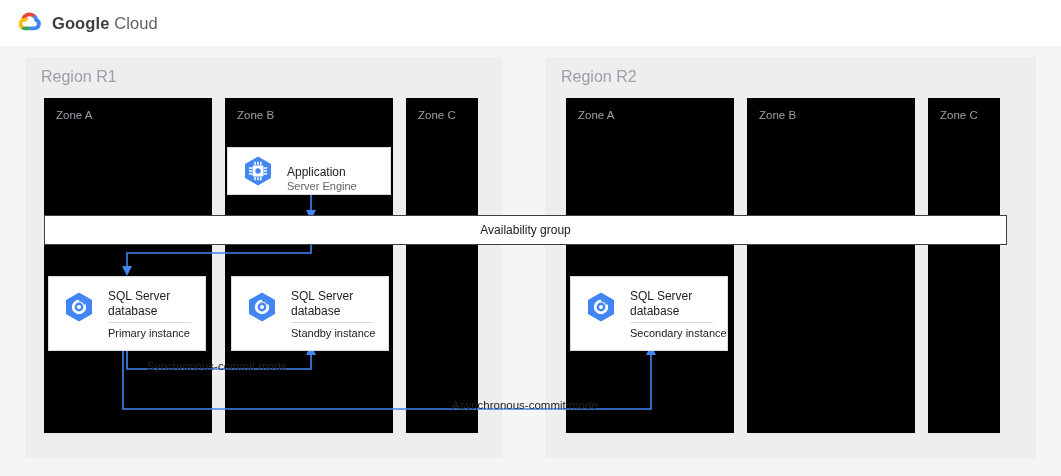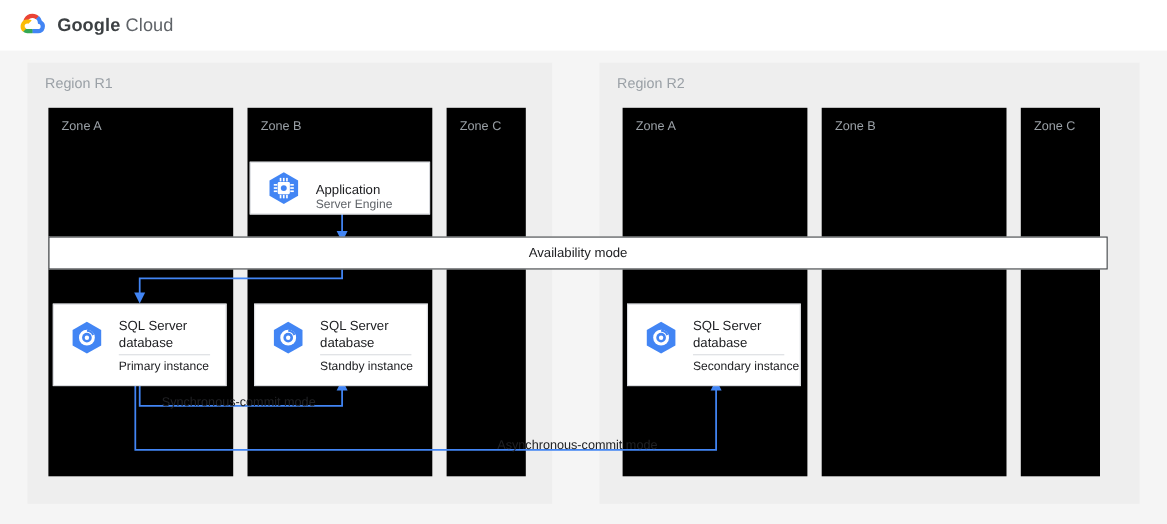--- a/index.html
+++ b/index.html
@@ -48,21 +48,21 @@
     background: #f5f5f5;
   }
 
   .region {
     position: absolute;
     background: #eeeeee;
   }
   .region-label {
     position: absolute;
     left: 16px; top: 11px;
-    font-size: 13px;
+    font-size: 16px;
     color: #9aa0a6;
     white-space: nowrap;
   }
   .zone {
     position: absolute;
     background: #000000;
   }
   .zone-label {
     position: absolute;
     left: 12px; top: 11px;
@@ -261,21 +261,21 @@
         </g>
       </svg>
       <div class="card-text">
         <div class="card-title">Application</div>
         <div class="card-sub">Server Engine</div>
       </div>
     </div>
   </div>
 
   <div id="ag-bar" style="left:44px; top:169px; width:963px; height:30px;">
-    <span id="ag-label">Availability mode</span>
+    <span id="ag-label">Availability group</span>
   </div>
 
   <div class="card db-card" style="left:48px; top:230px; width:158px; height:75px;">
     <div class="db-icon-wrap">
       <svg viewBox="0 0 32 32" style="width:32px;height:32px;display:block;">
         <polygon points="16,1.6 29,9 29,23 16,30.4 3,23 3,9" fill="#4285f4"></polygon>
         <circle cx="16" cy="16" r="7.2" fill="#ffffff"></circle>
         <circle cx="16" cy="16" r="4.4" fill="#4285f4"></circle>
         <circle cx="16" cy="16" r="2" fill="#ffffff"></circle>
         <path d="M16 8.8 A7.2 7.2 0 0 1 22.6 13.1 L20.9 13.9 A5.4 5.4 0 0 0 16 10.6 Z" fill="#4285f4"></path>

